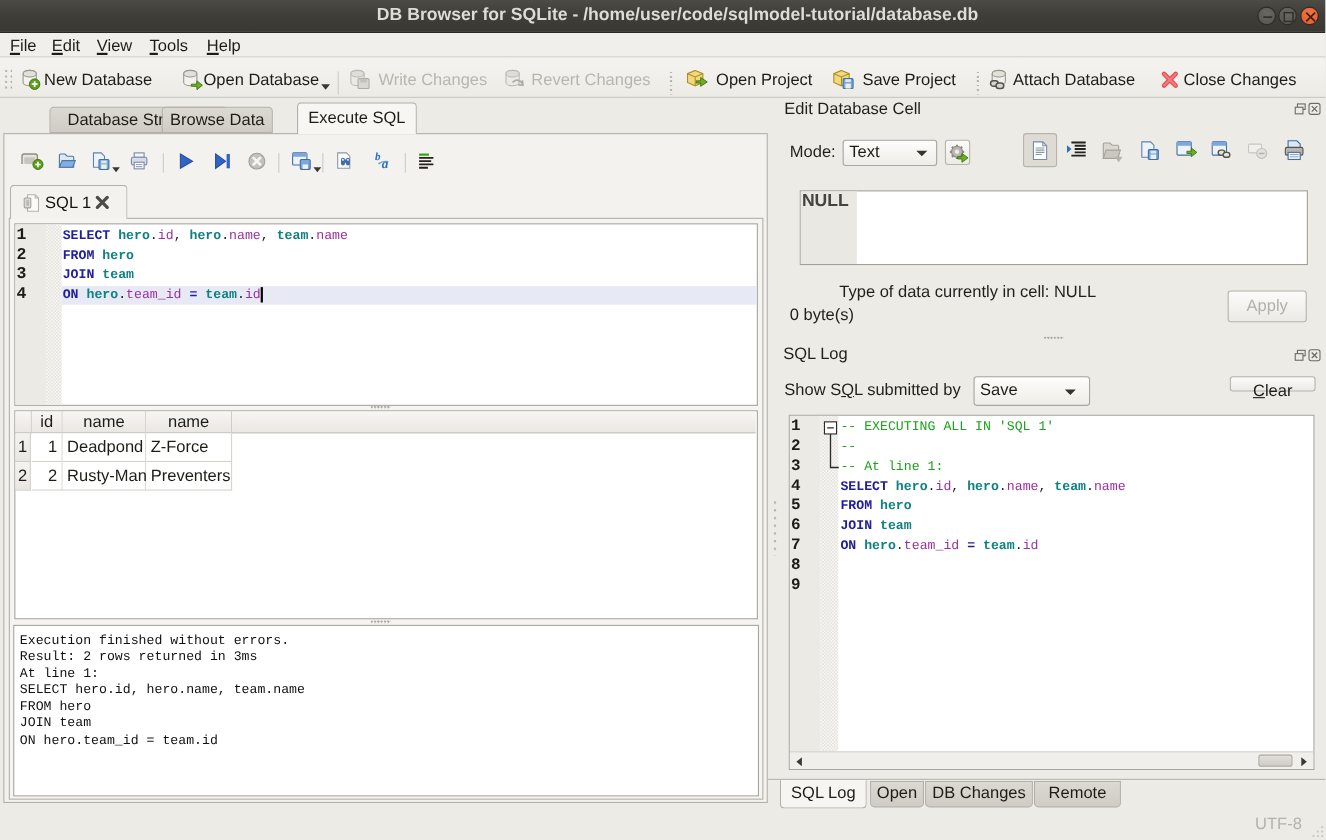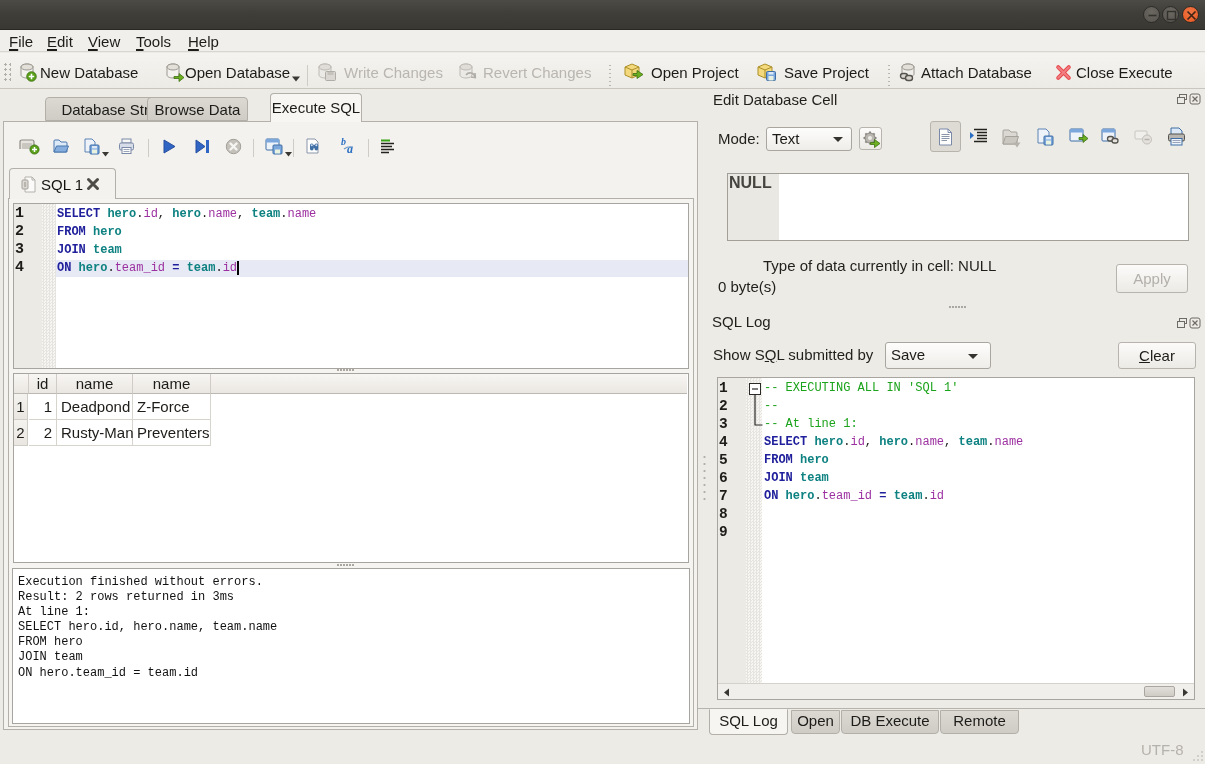--- a/index.html
+++ b/index.html
@@ -105,20 +105,21 @@
   background:linear-gradient(#dcd9d3, #cfccc5); border:1px solid #b2afa8;
   border-radius:0 0 4px 4px; line-height:19px; }
 #btab-active { position:absolute; top:709px; height:26px; background:#f6f5f2;
   border:1px solid #b2afa8; border-top:1px solid #f6f5f2; border-radius:0 0 4px 4px;
   font-size:15px; text-align:center; line-height:21px; z-index:2; }
 </style>
 </head>
 <body>
 
 <div id="titlebar">
+  <div id="title-text">DB Browser for SQLite - /home/user/code/sqlmodel-tutorial/database.db</div>
   <div class="winbtn" style="left:1143px; background:radial-gradient(circle at 50% 35%, #6b6862, #56534e);">
     <svg width="17" height="17">
         <line x1="4.5" y1="8.5" x2="12.5" y2="8.5" stroke="#33312c" stroke-width="1.6"></line>
       </svg>
   </div>
   <div class="winbtn" style="left:1162px; background:radial-gradient(circle at 50% 35%, #6b6862, #56534e);">
     <svg width="17" height="17">
         <rect x="4.5" y="4.5" width="8" height="8" fill="none" stroke="#33312c" stroke-width="1.4"></rect>
       </svg>
   </div>
@@ -139,21 +140,21 @@
 
 <div id="toolbar">
   <div class="thandle"></div>
   <span class="tbtext" style="left:40px">New Database</span>
   <span class="tbtext" style="left:185px">Open Database</span>
   <span class="tbtext tbgray" style="left:344px">Write Changes</span>
   <span class="tbtext tbgray" style="left:483px">Revert Changes</span>
   <span class="tbtext" style="left:651px">Open Project</span>
   <span class="tbtext" style="left:784px">Save Project</span>
   <span class="tbtext" style="left:921px">Attach Database</span>
-  <span class="tbtext" style="left:1076px">Close Execute</span>
+  <span class="tbtext" style="left:1076px">Close Changes</span>
   <div class="tsep" style="left:307px"></div>
   <div class="tsepd" style="left:609px"></div>
   <div class="tsepd" style="left:888px"></div>
   <svg class="abs" style="left:19px;top:10px;" width="18" height="19" viewBox="0 0 18 19">
     <path d="M2 4 C2 2.3 4.7 1 8 1 C11.3 1 14 2.3 14 4 L14 12 C14 13.7 11.3 15 8 15 C4.7 15 2 13.7 2 12 Z" fill="#f4f2ef" stroke="#9a978f" stroke-width="1"></path>
     <ellipse cx="8" cy="4" rx="6" ry="3" fill="#e3e0da" stroke="#9a978f" stroke-width="1"></ellipse>
     <circle cx="12.5" cy="13.5" r="4.8" fill="#59a018" stroke="#3c7011" stroke-width="0.8"></circle>
     <path d="M12.5 10.8 L12.5 16.2 M9.8 13.5 L15.2 13.5" stroke="#fff" stroke-width="1.6"></path>
   </svg>
   <svg class="abs" style="left:165px;top:10px;" width="20" height="19" viewBox="0 0 20 19">
@@ -195,21 +196,21 @@
     <path d="M3.2 3.2 L13.8 13.8 M13.8 3.2 L3.2 13.8" stroke="#e8474c" stroke-width="4" stroke-linecap="round"></path>
     <path d="M3.2 3.2 L13.8 13.8 M13.8 3.2 L3.2 13.8" stroke="#f07e80" stroke-width="2" stroke-linecap="round"></path>
   </svg>
   <svg class="abs" style="left:291px;top:22px;" width="10" height="8">
       <path d="M1 1.5 L9 1.5 L5 6.5 Z" fill="#3a3833"></path>
     </svg>
 </div>
 
 <div class="maintab" style="left:9px; width:162px;margin-left:36px;">Database Structure</div>
 <div class="maintab" style="left:147px; width:101px;">Browse Data</div>
-<div id="tab-exec" style="left:270px; width:92px;">Execute SQL</div>
+<div id="tab-exec" style="left:270px; width:109px;">Execute SQL</div>
 
 <div id="pane">
   <svg class="abs" style="left:15px;top:17px;" width="21" height="16" viewBox="0 0 21 16">
     <path d="M1 10 L1 3 Q1 1 3 1 L13 1 Q15 1 15 3 L15 10" fill="#e7e4df" stroke="#8e8b84" stroke-width="1.2"></path>
     <rect x="3" y="4" width="10" height="6" rx="1" fill="#c9c6c0"></rect>
     <circle cx="15.5" cy="10.5" r="4.6" fill="#59a018" stroke="#3c7011" stroke-width="0.8"></circle>
     <path d="M15.5 8 L15.5 13 M13 10.5 L18 10.5" stroke="#fff" stroke-width="1.5"></path>
   </svg>
   <svg class="abs" style="left:48px;top:16px;" width="17" height="17" viewBox="0 0 17 17">
     <path d="M2 14 L2 3 Q2 2 3 2 L7 2 L9 4 L14 4 Q15 4 15 5 L15 14 Z" fill="#dce9f7" stroke="#4a77ad" stroke-width="1"></path>
@@ -415,21 +416,21 @@
   </svg>
   <svg class="abs" style="left:1189px;top:317px;" width="12" height="12" viewBox="0 0 12 12">
     <rect x="1" y="1" width="10" height="10" rx="2" fill="none" stroke="#6e6b65" stroke-width="1"></rect>
     <path d="M3.5 3.5 L8.5 8.5 M8.5 3.5 L3.5 8.5" stroke="#6e6b65" stroke-width="1.2"></path>
   </svg>
   <span class="docktitle" style="left:713px; top:346px;">Show S<u>Q</u>L submitted by</span>
   <div class="combo" style="left:885px; top:342px; width:106px; height:27px;">
     <span style="position:absolute; left:5px; top:3px;">Save</span>
     <span class="arr" style="right:12px; top:11px;"></span>
   </div>
-  <div class="btn" style="left:1118px; top:342px; width:78px; height:27px; line-height:25px;"><u>C</u>lear</div>
+  <div class="btn" style="left:1118px; top:342px; width:78px; height:14px; line-height:25px;"><u>C</u>lear</div>
   <div id="logbox">
     <div id="gutter2"></div>
     <div id="fold2"></div>
     <div class="lnum" style="top:0.5px; left:1px;">1</div>
     <div class="lnum" style="top:18.5px; left:1px;">2</div>
     <div class="lnum" style="top:36.5px; left:1px;">3</div>
     <div class="lnum" style="top:54.5px; left:1px;">4</div>
     <div class="lnum" style="top:72.5px; left:1px;">5</div>
     <div class="lnum" style="top:90.5px; left:1px;">6</div>
     <div class="lnum" style="top:108.5px; left:1px;">7</div>
@@ -454,21 +455,21 @@
           <path d="M7 0.5 L2 4.5 L7 8.5 Z" fill="#3a3833"></path>
         </svg>
       <svg class="abs" style="right:4px;top:4px;" width="9" height="9">
           <path d="M2 0.5 L7 4.5 L2 8.5 Z" fill="#3a3833"></path>
         </svg>
       <div style="position:absolute; left:426px; top:2px; width:31px; height:11px; background:linear-gradient(#e2dfda,#cfccc6); border:1px solid #a9a69f; border-radius:2px;"></div>
     </div>
   </div>
   <div id="btab-active" style="left:709px; width:79px;">SQL Log</div>
   <div class="btab" style="left:791px; width:49px;">Open</div>
-  <div class="btab" style="left:841px; width:98px;">DB Execute</div>
+  <div class="btab" style="left:841px; width:98px;">DB Changes</div>
   <div class="btab" style="left:940px; width:79px;">Remote</div>
 </div>
 <div class="docktitle" style="left:1141px; top:741px; color:#b5b2ac;">UTF-8</div>
 <div class="abs" style="left:698px; top:708px; width:507px; height:1px; background:#b6b3ac;"></div>
 <div class="abs" style="left:703px; top:455px; width:3px; height:50px;
   background-image:radial-gradient(circle at 1.5px 2px, #b2afa9 1px, transparent 1.2px); background-size:3px 7px;"></div>
 <svg class="abs" style="left:1192px;top:750px;" width="12" height="12">
   <g fill="#c9c6c0">
       <circle cx="10" cy="2" r="1"></circle>
       <circle cx="6" cy="6" r="1"></circle>

